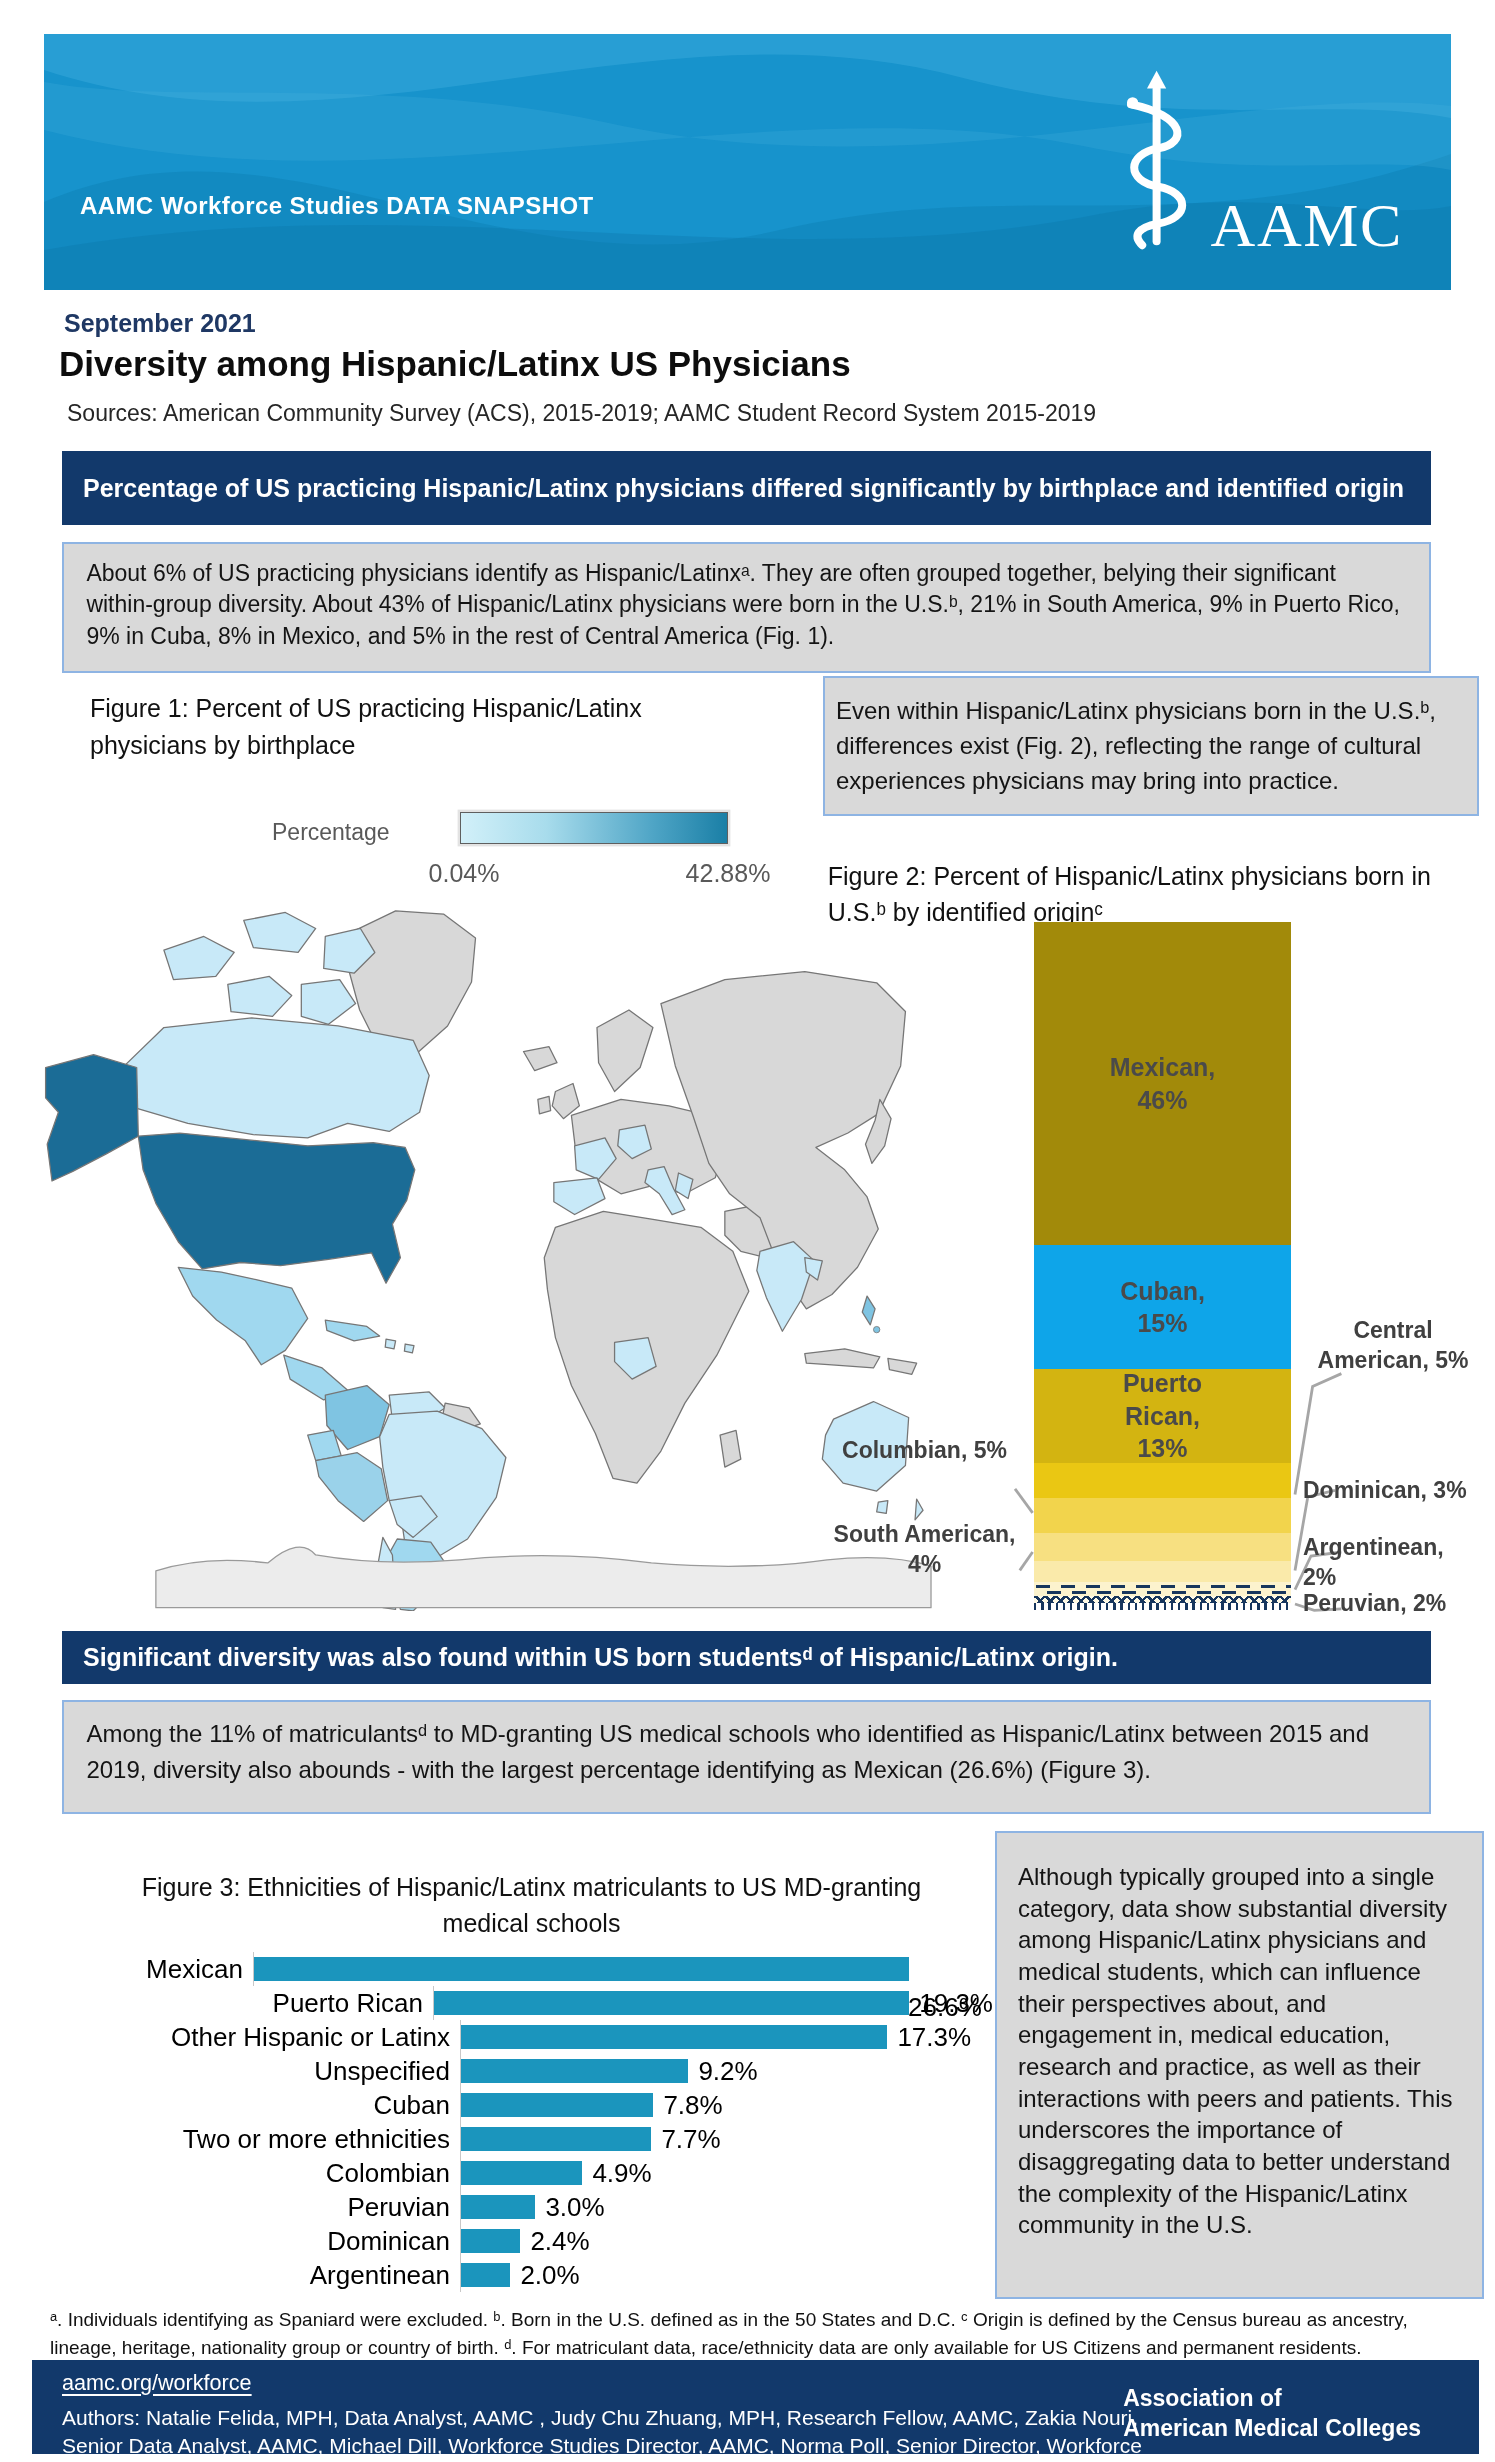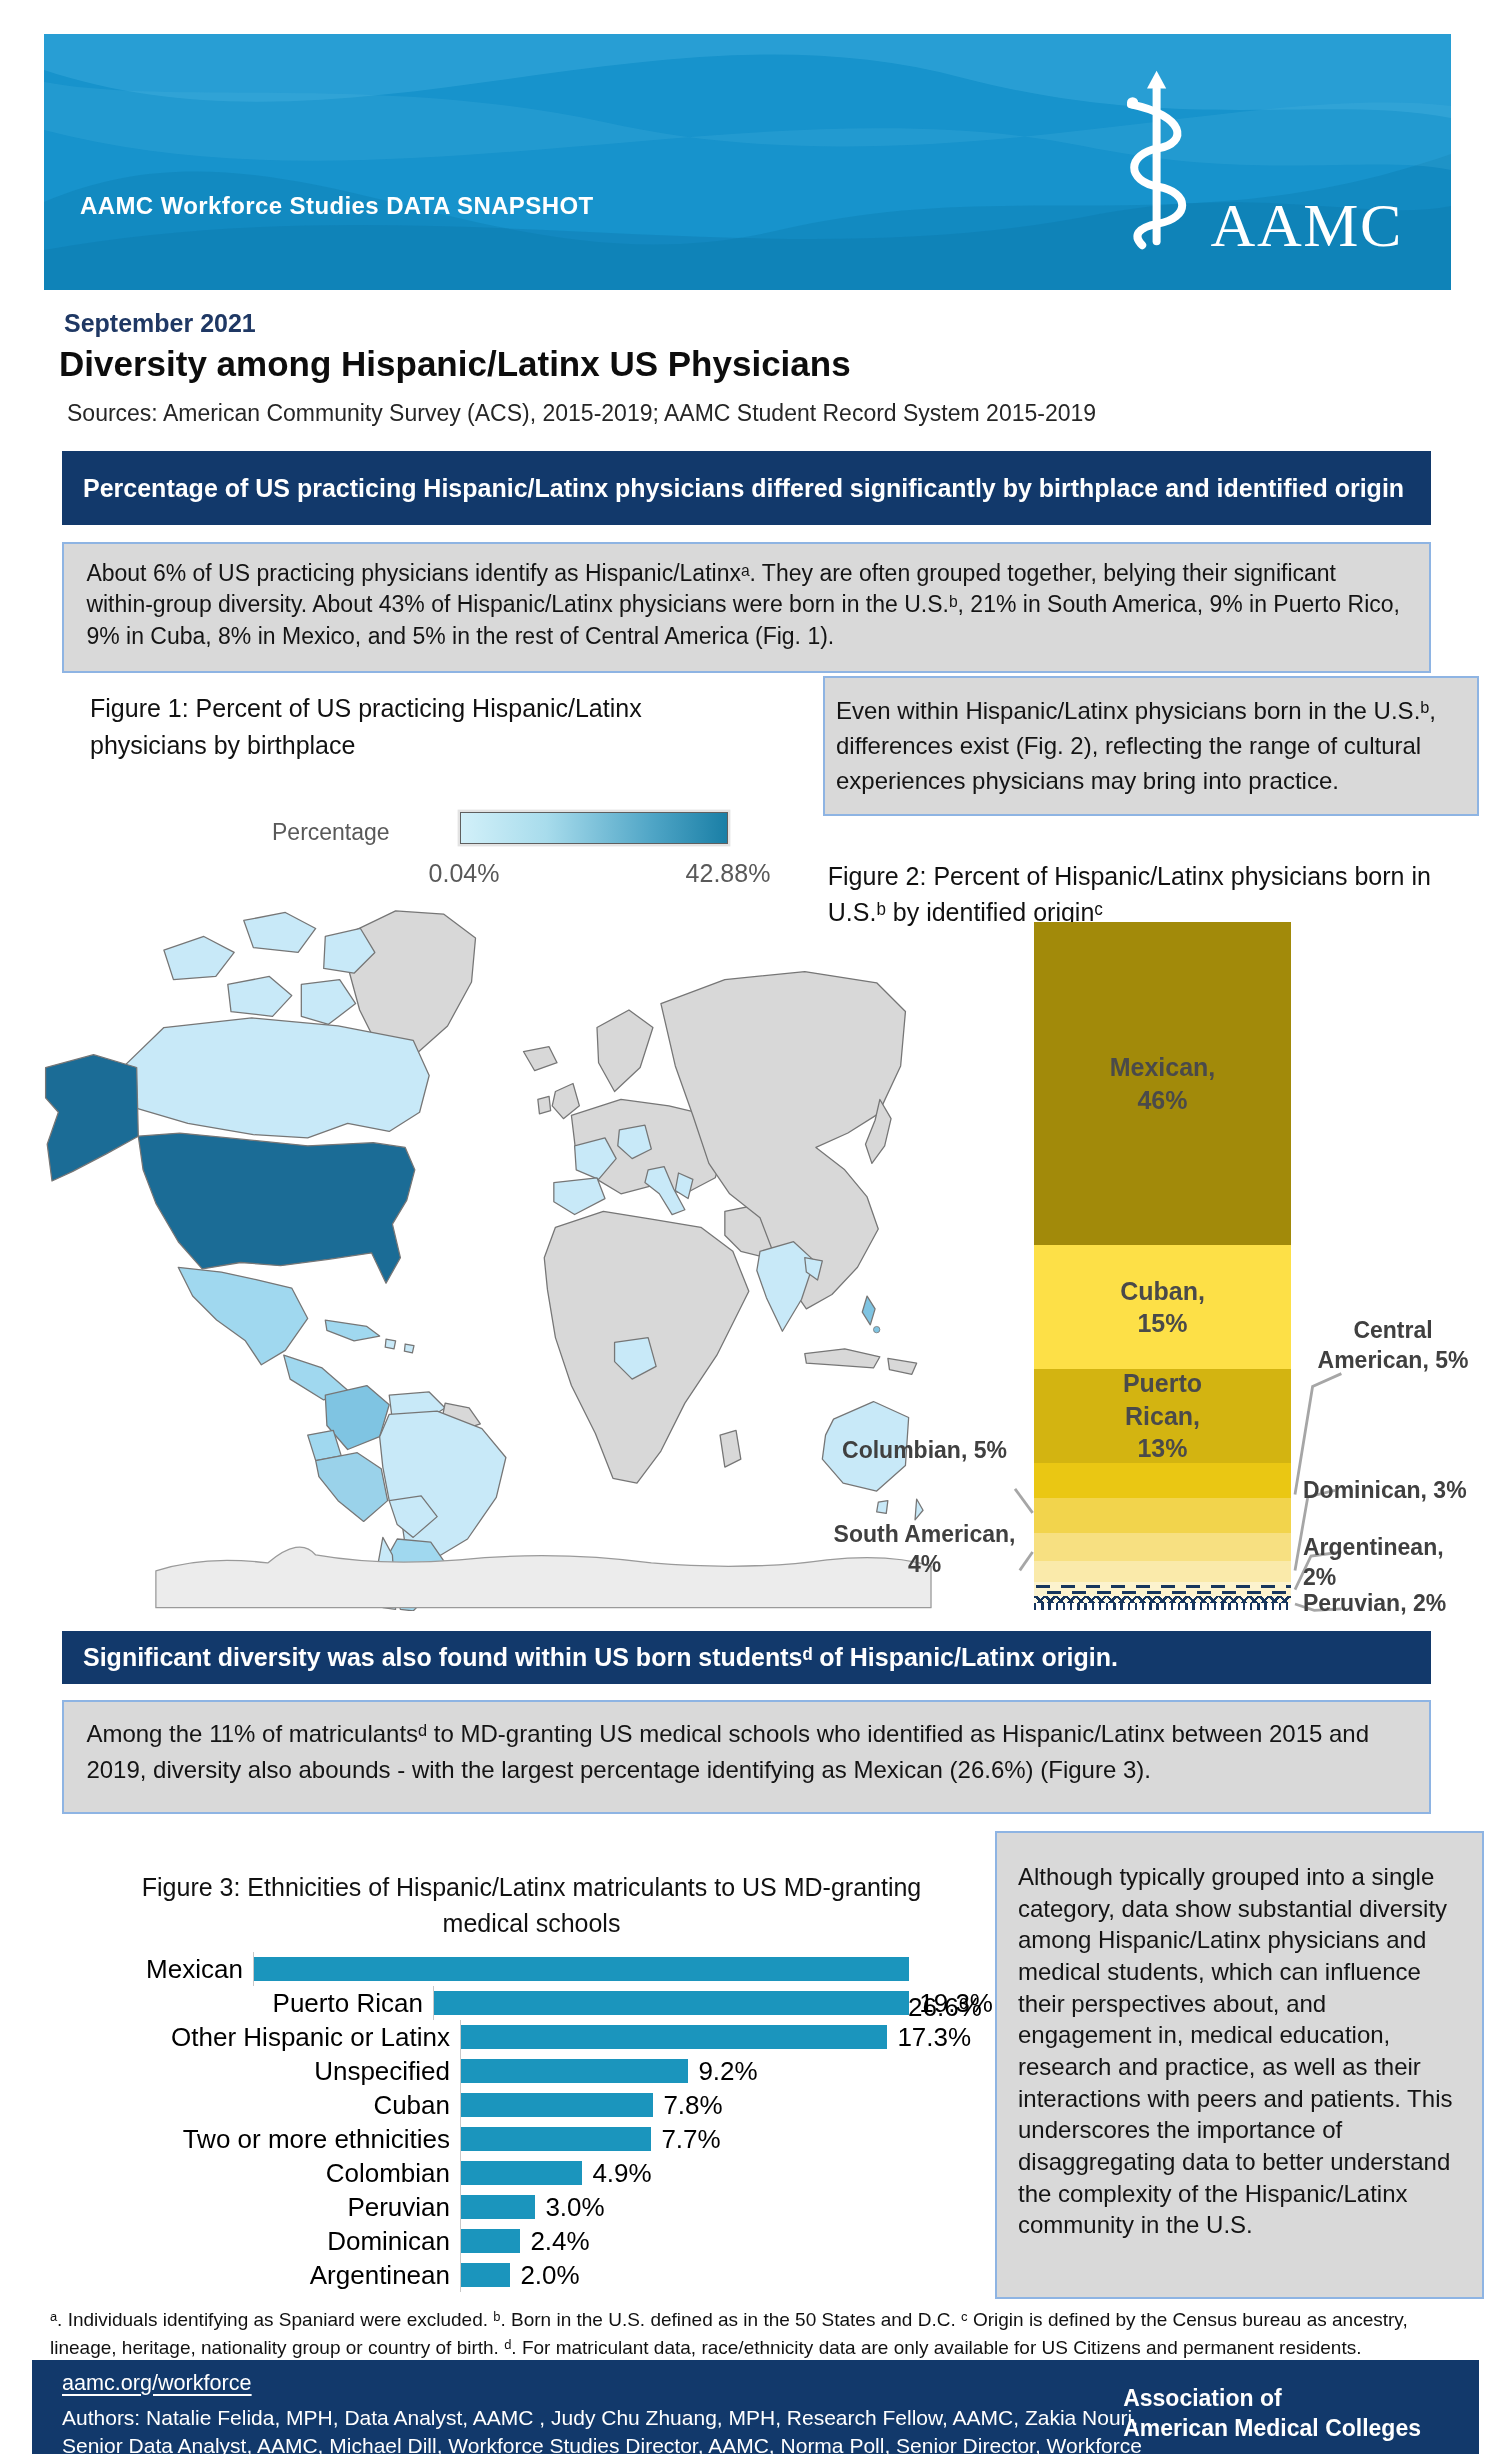--- a/index.html
+++ b/index.html
@@ -205,21 +205,21 @@
           <polyline points="648,866 614,868 590,860"></polyline>
           <polyline points="240,716 262,746"></polyline>
           <polyline points="246,818 262,795"></polyline>
         </svg>
 
         <div class="stack">
           <div class="seg" style="background-color: rgb(162, 138, 10); height: 333px;">
             <div class="seg-line">Mexican,</div>
             <div class="seg-line">46%</div>
           </div>
-          <div class="seg" style="background-color: #fde047; height: 128px;">
+          <div class="seg" style="background-color: #0ea5e9; height: 128px;">
             <div class="seg-line">Cuban,</div>
             <div class="seg-line">15%</div>
           </div>
           <div class="seg" style="background-color: rgb(211, 180, 17); height: 94px;">
             <div class="seg-line">Puerto</div>
             <div class="seg-line">Rican,</div>
             <div class="seg-line">13%</div>
           </div>
           <div class="seg" style="background-color: rgb(234, 199, 19); height: 36px;"></div>
           <div class="seg" style="background-color: rgb(242, 212, 76); height: 36px;"></div>

